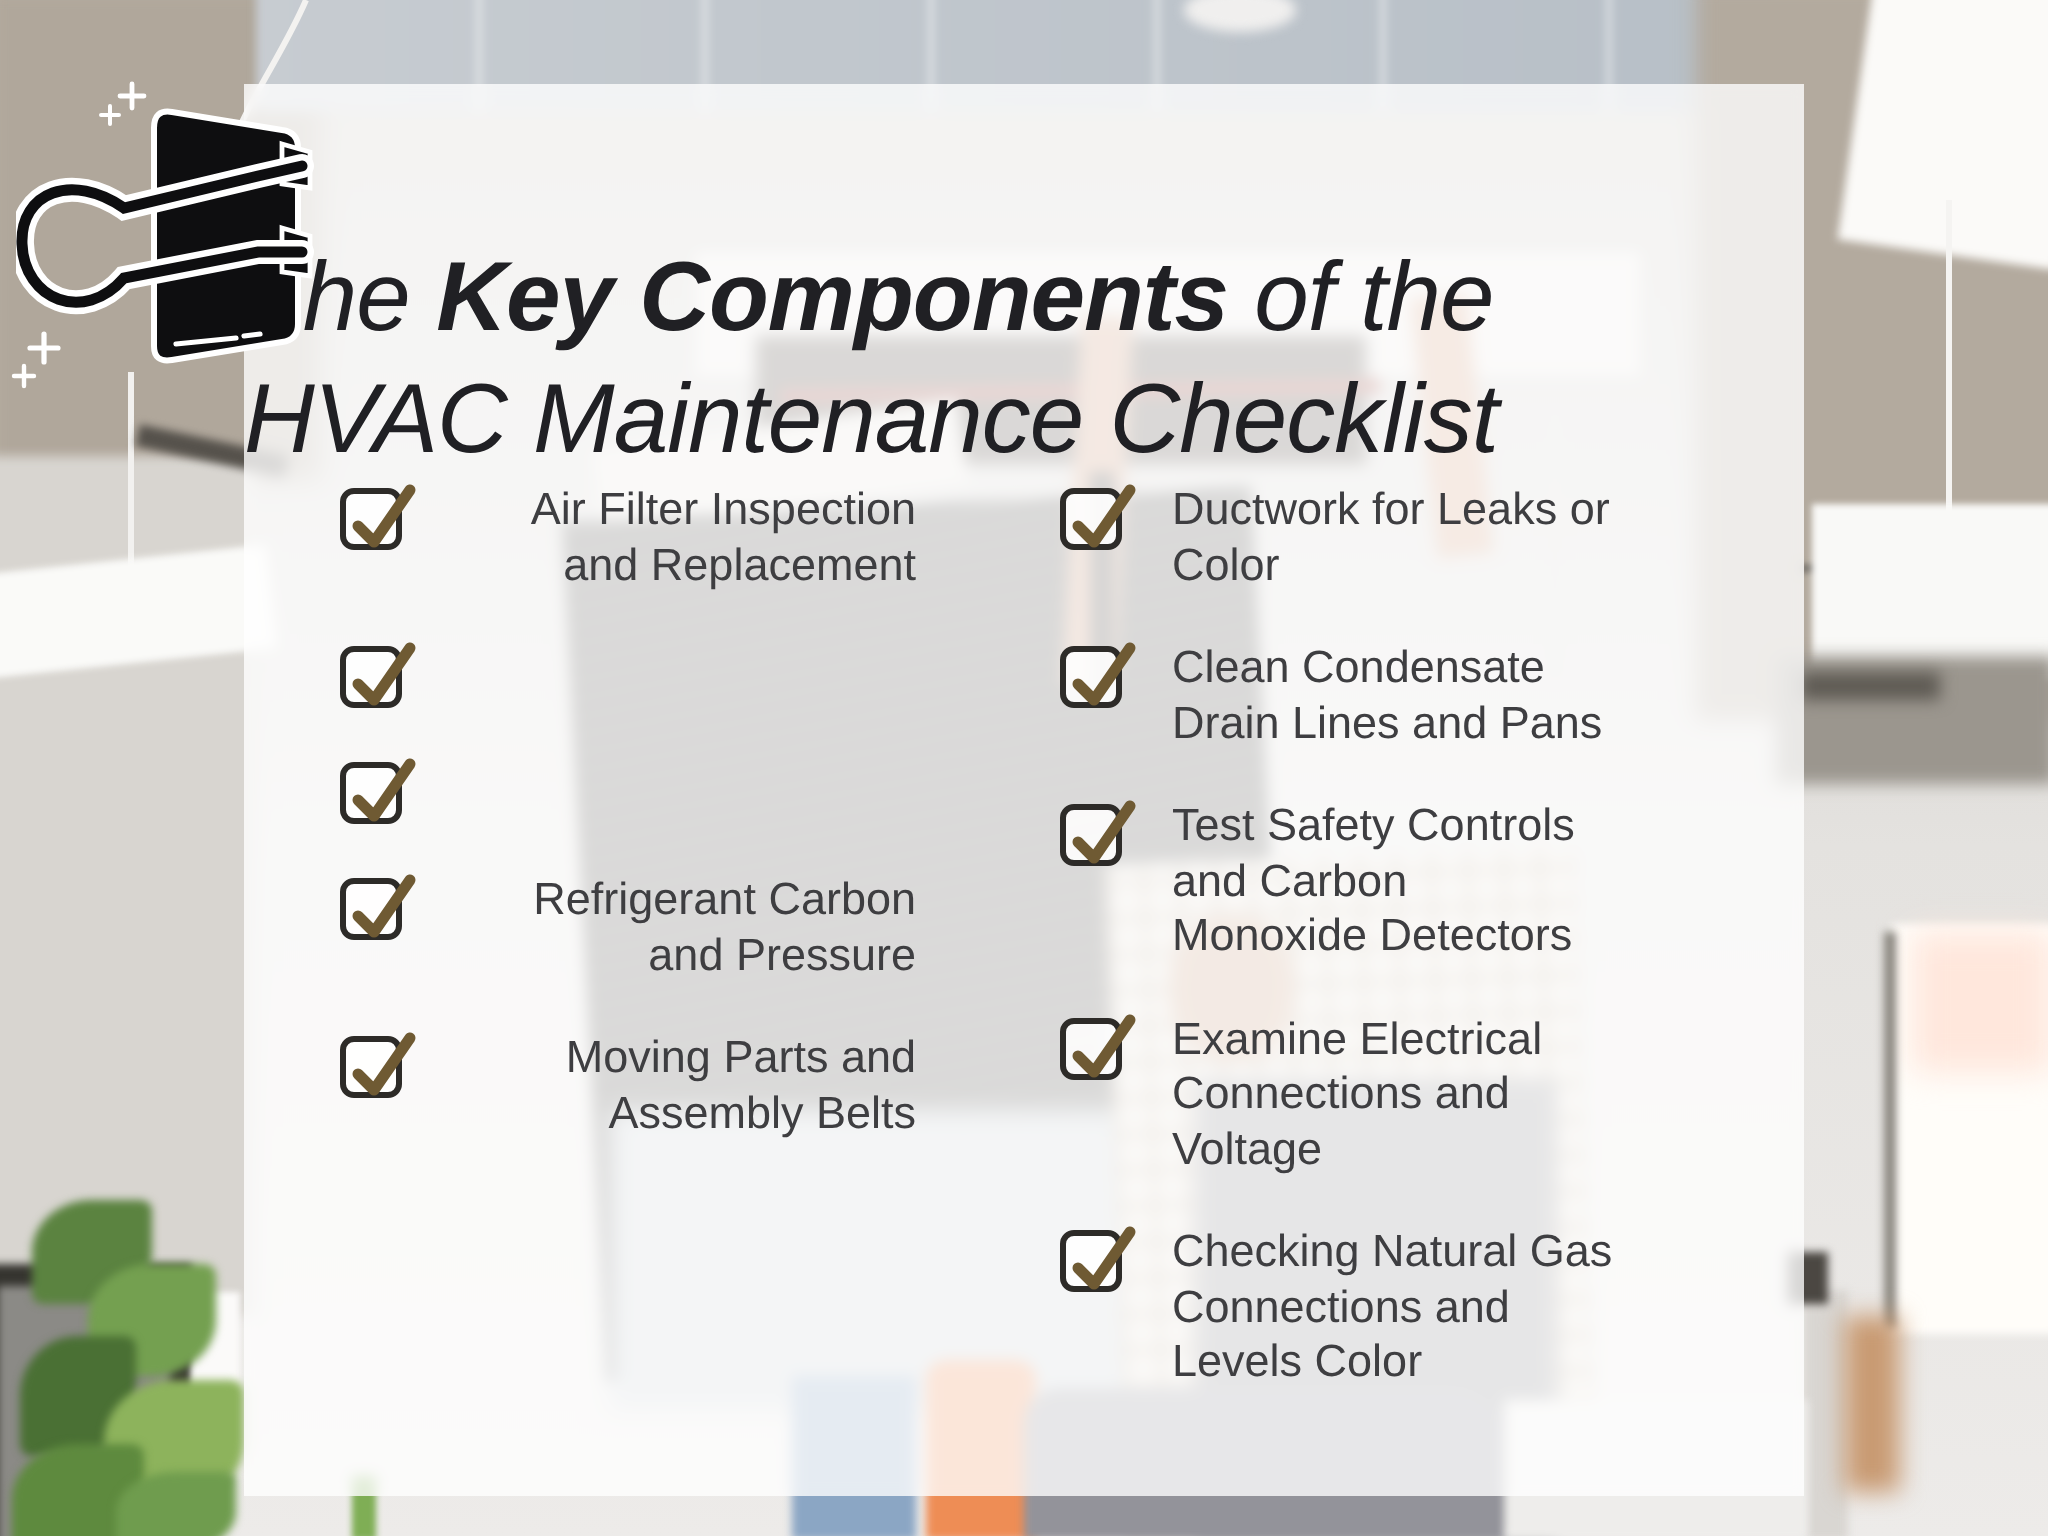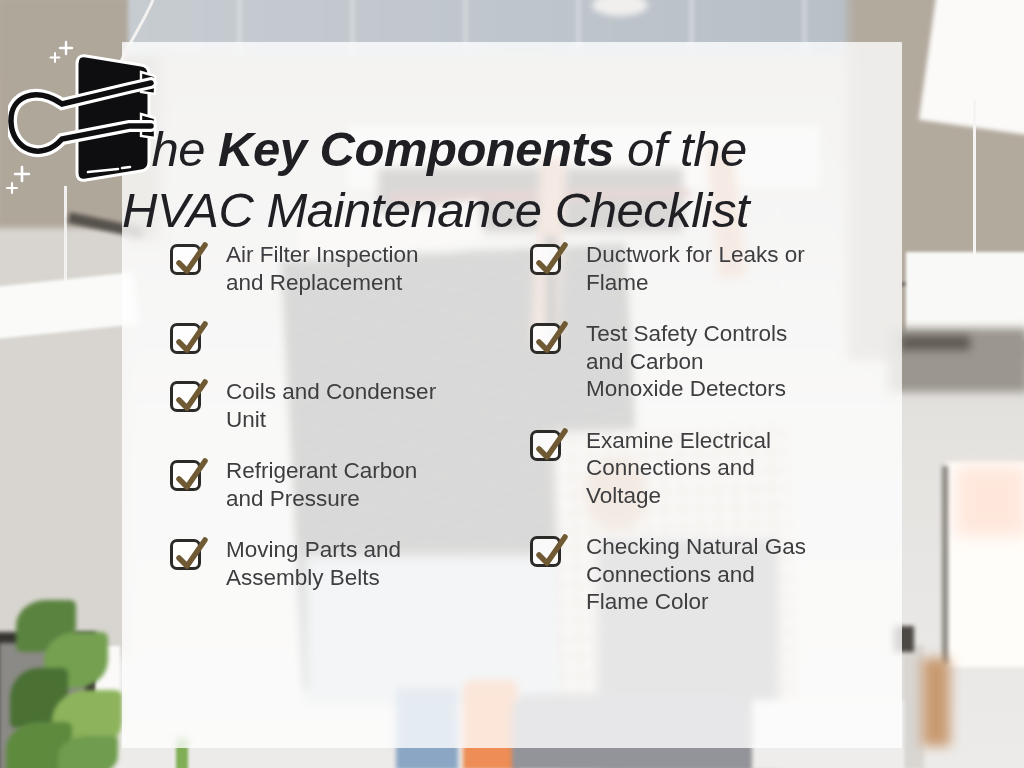--- a/index.html
+++ b/index.html
@@ -67,21 +67,21 @@
   }
   
   .title{
     position:absolute;left:0;top:44px;width:100%;
     color:#202024;font-size:49px;line-height:61px;
     font-weight:500;letter-spacing:-0.5px;font-style:italic;
   }
   .title b{font-weight:700;}
   
   .col{position:absolute;display:flex;flex-direction:column;gap:24px;}
-  .col-left{left:48px;top:199px;width:300px;}
+  .col-left{left:48px;top:199px;width:300px;text-align:right;}
   .col-right{left:408px;top:199px;width:300px;}
   .item{display:flex;gap:25px;}
   .cb{
     position:relative;flex:0 0 auto;width:31px;height:31px;margin-top:3px;
     border:3px solid #2d2b28;border-radius:7px;background:rgba(255,255,255,.85);
     box-sizing:border-box;
   }
   .cb svg{position:absolute;left:1px;top:-8px;overflow:visible;}
   .txt{font-size:22.5px;line-height:27.5px;color:#3e3e41;font-weight:500;}
   .col-left .txt{width:232px;}
@@ -171,21 +171,20 @@
               <path d="M5,24 L13,32 L31,6" fill="none" stroke="#6f5a33" stroke-width="5.5" stroke-linecap="round" stroke-linejoin="round"></path>
             </svg>
           </span>
       </div>
       <div class="item">
         <span class="cb">
             <svg width="34" height="38" viewBox="0 0 34 38">
               <path d="M5,24 L13,32 L31,6" fill="none" stroke="#6f5a33" stroke-width="5.5" stroke-linecap="round" stroke-linejoin="round"></path>
             </svg>
           </span>
-        <span class="txt">Coils and Condenser Unit</span>
       </div>
       <div class="item">
         <span class="cb">
             <svg width="34" height="38" viewBox="0 0 34 38">
               <path d="M5,24 L13,32 L31,6" fill="none" stroke="#6f5a33" stroke-width="5.5" stroke-linecap="round" stroke-linejoin="round"></path>
             </svg>
           </span>
         <span class="txt">Refrigerant Carbon and Pressure</span>
       </div>
       <div class="item">
@@ -198,21 +197,29 @@
       </div>
     </div>
 
     <div class="col col-right">
       <div class="item">
         <span class="cb">
             <svg width="34" height="38" viewBox="0 0 34 38">
               <path d="M5,24 L13,32 L31,6" fill="none" stroke="#6f5a33" stroke-width="5.5" stroke-linecap="round" stroke-linejoin="round"></path>
             </svg>
           </span>
-        <span class="txt">Ductwork for Leaks or Flame</span>
+        <span class="txt">Ductwork for Leaks or Color</span>
+      </div>
+      <div class="item">
+        <span class="cb">
+            <svg width="34" height="38" viewBox="0 0 34 38">
+              <path d="M5,24 L13,32 L31,6" fill="none" stroke="#6f5a33" stroke-width="5.5" stroke-linecap="round" stroke-linejoin="round"></path>
+            </svg>
+          </span>
+        <span class="txt">Clean Condensate Drain Lines and Pans</span>
       </div>
       <div class="item">
         <span class="cb">
             <svg width="34" height="38" viewBox="0 0 34 38">
               <path d="M5,24 L13,32 L31,6" fill="none" stroke="#6f5a33" stroke-width="5.5" stroke-linecap="round" stroke-linejoin="round"></path>
             </svg>
           </span>
         <span class="txt">Test Safety Controls and Carbon Monoxide Detectors</span>
       </div>
       <div class="item">
@@ -222,21 +229,21 @@
             </svg>
           </span>
         <span class="txt">Examine Electrical Connections and Voltage</span>
       </div>
       <div class="item">
         <span class="cb">
             <svg width="34" height="38" viewBox="0 0 34 38">
               <path d="M5,24 L13,32 L31,6" fill="none" stroke="#6f5a33" stroke-width="5.5" stroke-linecap="round" stroke-linejoin="round"></path>
             </svg>
           </span>
-        <span class="txt">Checking Natural Gas Connections and Flame Color</span>
+        <span class="txt">Checking Natural Gas Connections and Levels Color</span>
       </div>
     </div>
   </div>
 
   <svg class="abs clip" width="150" height="160" viewBox="0 0 150 160">
 
     <path d="M78,16 L133,25 Q141,26 141,34 L141,122 Q141,130 133,131 L78,140 Q69,141.5 69,133 L69,24 Q69,14.5 78,16 Z" fill="#0e0e10" stroke="#ffffff" stroke-width="3"></path>
 
     <path d="M133,32 L147,36 L147,54 L133,52 Z" fill="#0e0e10" stroke="#ffffff" stroke-width="2.4"></path>
     <path d="M133,74 L147,78 L147,98 L133,96 Z" fill="#0e0e10" stroke="#ffffff" stroke-width="2.4"></path>

